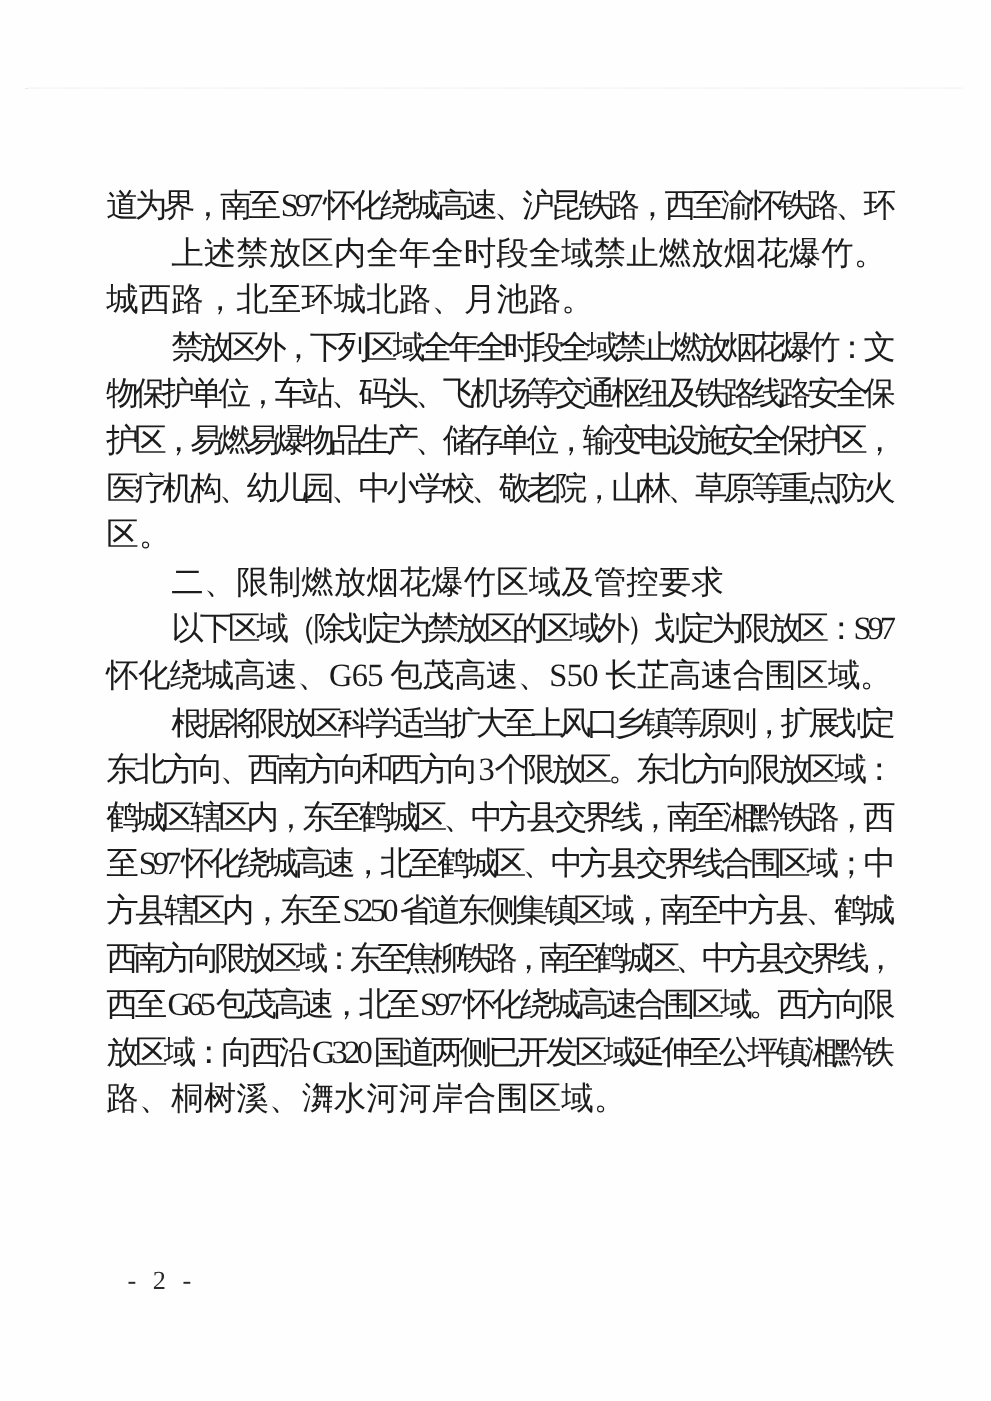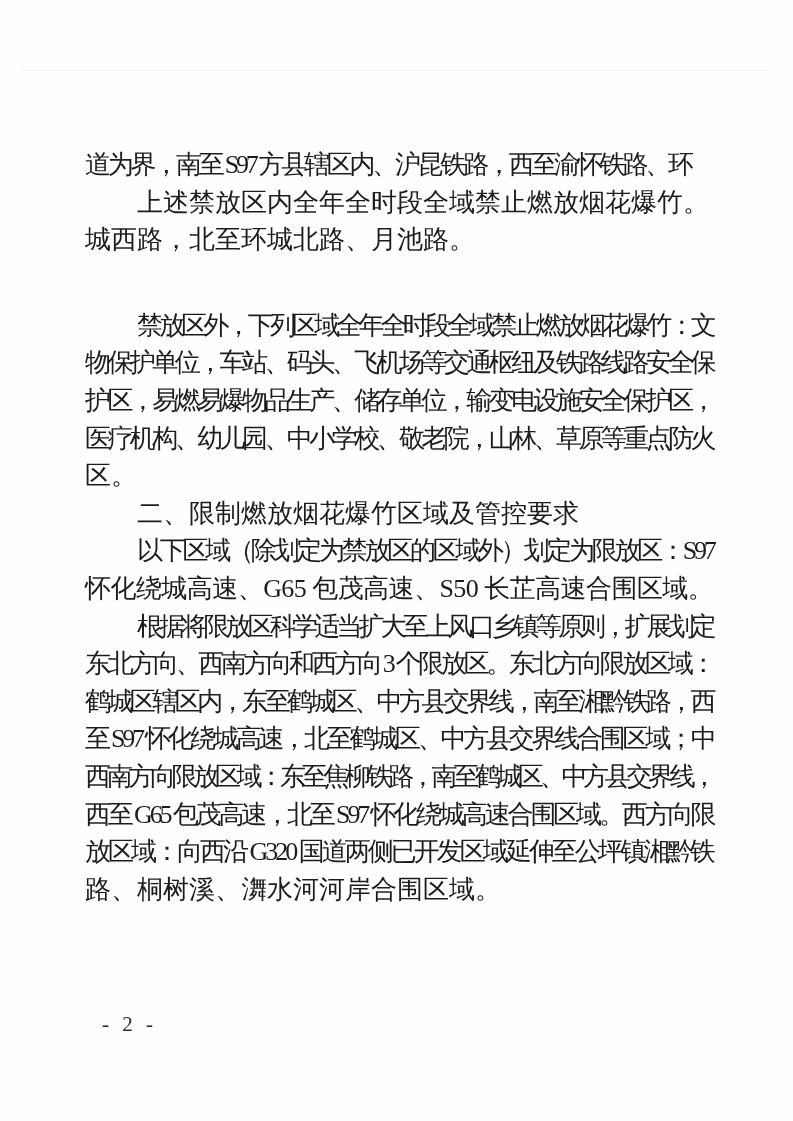--- a/index.html
+++ b/index.html
@@ -51,35 +51,36 @@
     color: #2a2a2a;
   }
 </style>
 </head>
 <body>
 
 <div class="page">
   <div class="scan-noise"></div>
 
   <div class="content">
-    <div class="line full" style="letter-spacing: -3.25806px;">道为界，南至 S97 方县辖区内、沪昆铁路，西至渝怀铁路、环</div>
+    <div class="line full" style="letter-spacing: -3.25806px;">道为界，南至 S97 怀化绕城高速、沪昆铁路，西至渝怀铁路、环</div>
     <div class="line indent end">上述禁放区内全年全时段全域禁止燃放烟花爆竹。</div>
     <div class="line end">城西路，北至环城北路、月池路。</div>
-    <div class="line indent full" style="letter-spacing: -3.84615px; margin-top: 48px;">禁放区外，下列区域全年全时段全域禁止燃放烟花爆竹：文</div>
+    <div class="line indent full" style="letter-spacing: -3.84615px;">禁放区外，下列区域全年全时段全域禁止燃放烟花爆竹：文</div>
     <div class="line full" style="letter-spacing: -3.57143px;">物保护单位，车站、码头、飞机场等交通枢纽及铁路线路安全保</div>
     <div class="line full" style="letter-spacing: -3.57143px;">护区，易燃易爆物品生产、储存单位，输变电设施安全保护区，</div>
     <div class="line full" style="letter-spacing: -3.57143px;">医疗机构、幼儿园、中小学校、敬老院，山林、草原等重点防火</div>
     <div class="line end">区。</div>
     <div class="line indent end">二、限制燃放烟花爆竹区域及管控要求</div>
     <div class="line indent full" style="letter-spacing: -3.25926px;">以下区域（除划定为禁放区的区域外）划定为限放区：S97</div>
     <div class="line end" style="letter-spacing: -0.551724px; font-family: Liberation Serif, serif;">怀化绕城高速、G65 包茂高速、S50 长芷高速合围区域。</div>
     <div class="line indent full" style="letter-spacing: -3.84615px;">根据将限放区科学适当扩大至上风口乡镇等原则，扩展划定</div>
     <div class="line full" style="letter-spacing: -3.33333px;">东北方向、西南方向和西方向 3 个限放区。东北方向限放区域：</div>
     <div class="line full" style="letter-spacing: -3.57143px;">鹤城区辖区内，东至鹤城区、中方县交界线，南至湘黔铁路，西</div>
     <div class="line full" style="letter-spacing: -3.25806px;">至 S97 怀化绕城高速，北至鹤城区、中方县交界线合围区域；中</div>
+    <div class="line full" style="letter-spacing: -2.83871px;">方县辖区内，东至 S250 省道东侧集镇区域，南至中方县、鹤城</div>
     <div class="line full" style="letter-spacing: -4.34483px;">西南方向限放区域：东至焦柳铁路，南至鹤城区、中方县交界线，</div>
     <div class="line full" style="letter-spacing: -3.14706px; text-align: center;">西至 G65 包茂高速，北至 S97 怀化绕城高速合围区域。西方向限</div>
     <div class="line full" style="letter-spacing: -3px;">放区域：向西沿 G320 国道两侧已开发区域延伸至公坪镇湘黔铁</div>
     <div class="line end">路、桐树溪、㵲水河河岸合围区域。</div>
   </div>
 
   <div class="footer">- 2 -</div>
 </div>
 
 </body></html>

